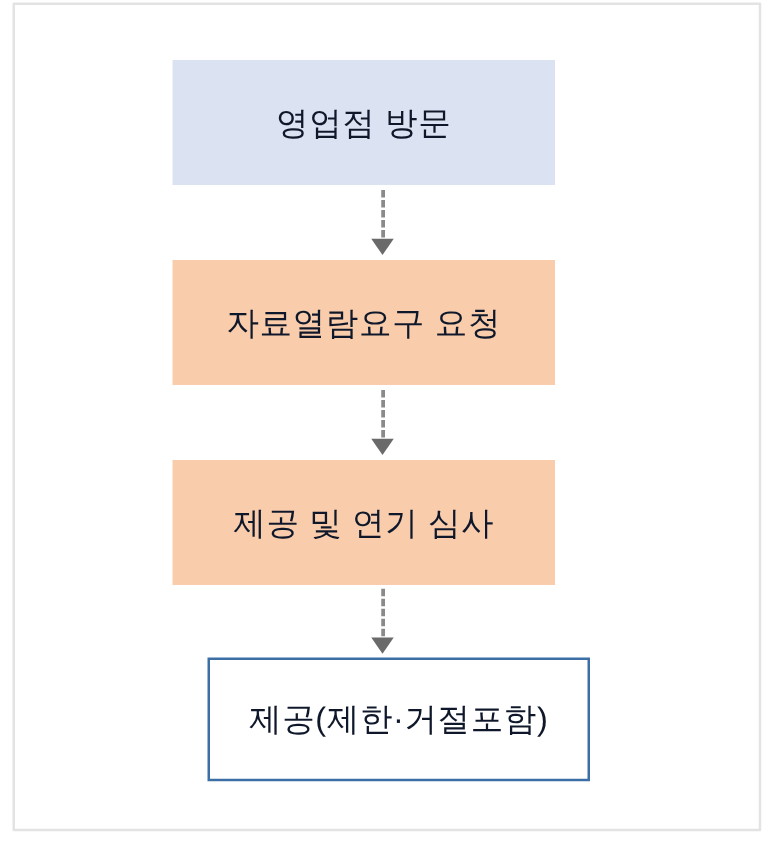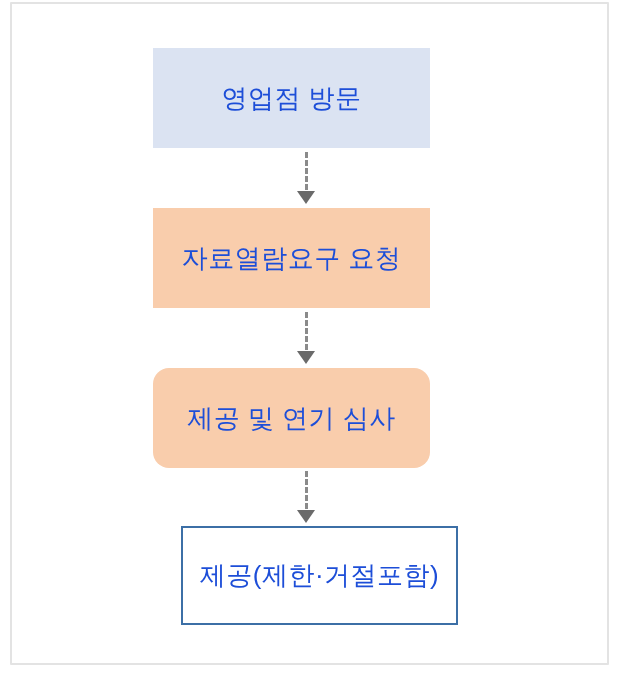--- a/index.html
+++ b/index.html
@@ -14,29 +14,29 @@
   .frame {
     position: absolute;
     left: 10px; top: 2px;
     width: 599px; height: 663px;
     border: 2px solid #e3e3e3;
     box-sizing: border-box;
     border-radius: 1px;
   }
   .step-box {
     position: absolute;
-    left: 153px;
-    width: 277px;
+    left: 138px;
+    width: 306px;
     height: 100px;
     display: flex;
     align-items: center;
     justify-content: center;
     box-sizing: border-box;
     font-size: 26px;
-    color: #1d4ed8;
+    color: #0f172a;
     letter-spacing: 0.5px;
     white-space: nowrap;
   }
   .step-1 { top: 48px; }
   .step-2 { top: 208px; }
   .step-3 { top: 368px; }
   .step-4 { top: 526px; height: 99px; border: 2px solid; background: #ffffff; }
   .connector {
     position: absolute;
     left: 289px;
@@ -80,21 +80,21 @@
 
   <div class="step-box step-2" style="background-color: rgb(249, 205, 172);">
     <span>자료열람요구 요청</span>
   </div>
 
   <div class="connector conn-2">
     <div class="dash-line" style="border-color: rgb(138, 138, 138);"></div>
     <div class="arrow-head" style="border-top-color: rgb(106, 106, 106);"></div>
   </div>
 
-  <div class="step-box step-3" style="background-color: rgb(249, 205, 172); border-radius: 16px;">
+  <div class="step-box step-3" style="background-color: rgb(249, 205, 172);">
     <span>제공 및 연기 심사</span>
   </div>
 
   <div class="connector conn-3">
     <div class="dash-line" style="border-color: rgb(138, 138, 138);"></div>
     <div class="arrow-head" style="border-top-color: rgb(106, 106, 106);"></div>
   </div>
 
   <div class="step-box step-4" style="background-color: rgb(255, 255, 255); border-color: rgb(60, 111, 166); margin-left: 28px;">
     <span>제공(제한·거절포함)</span>

